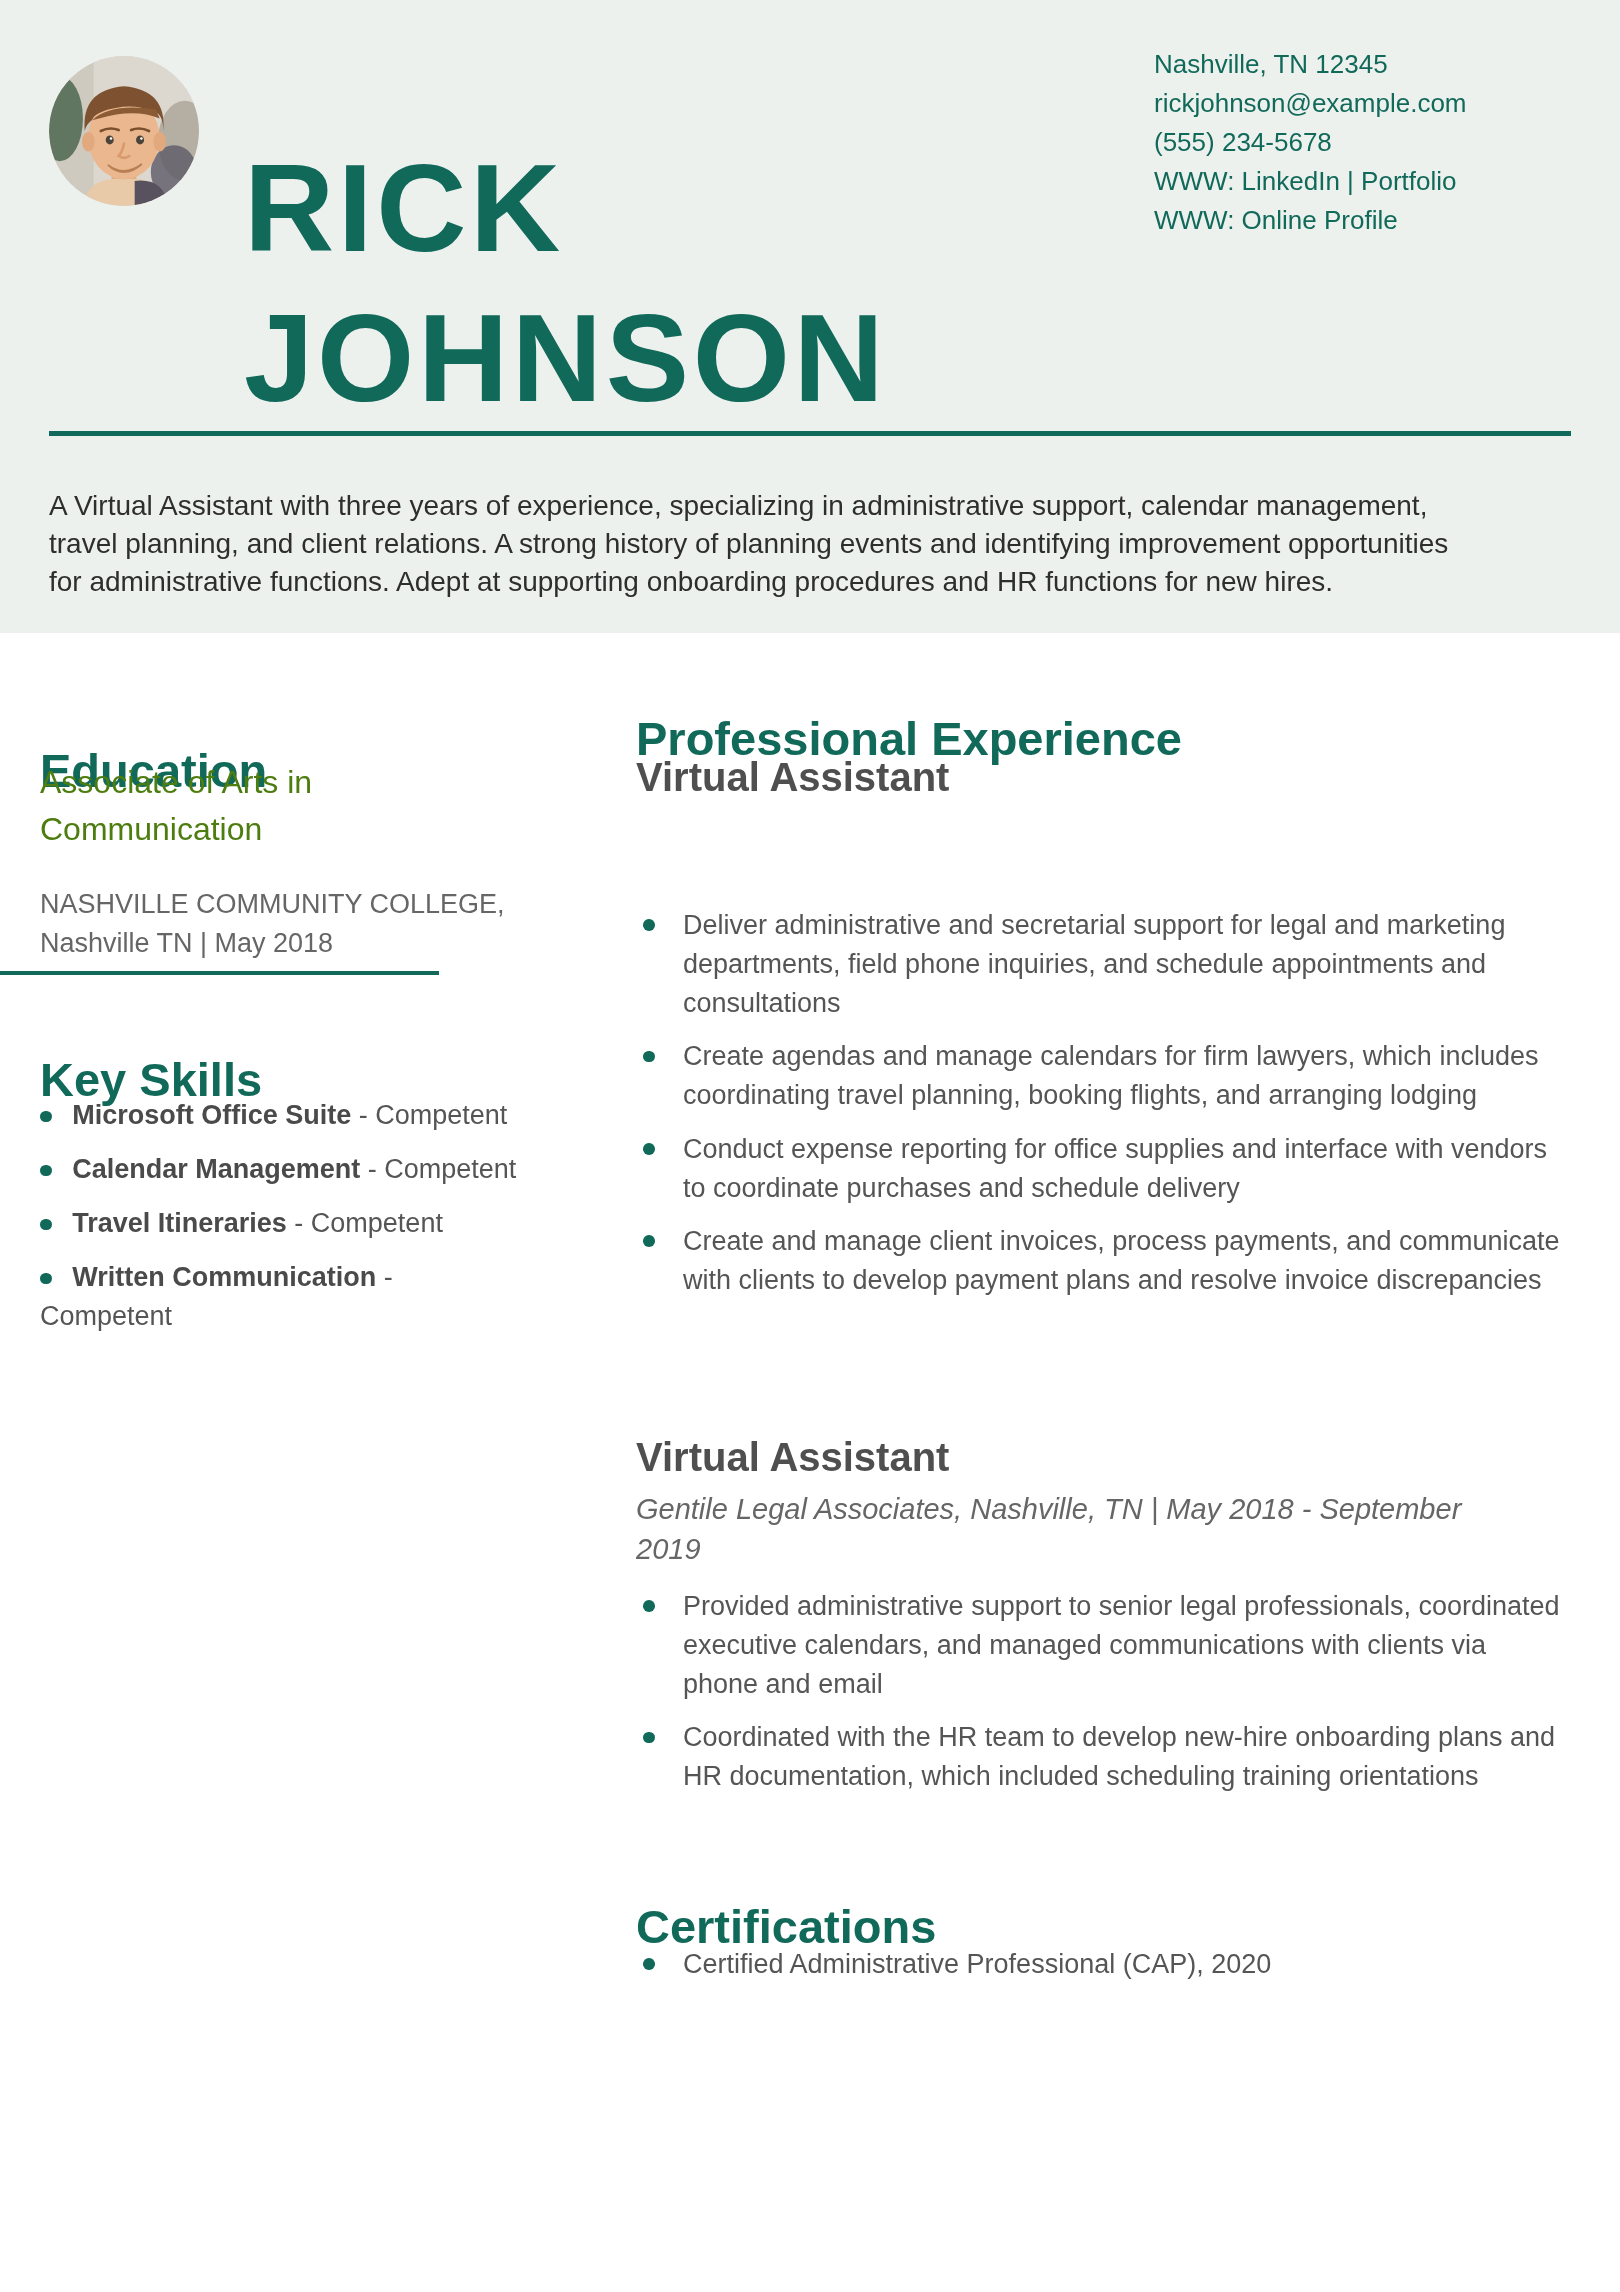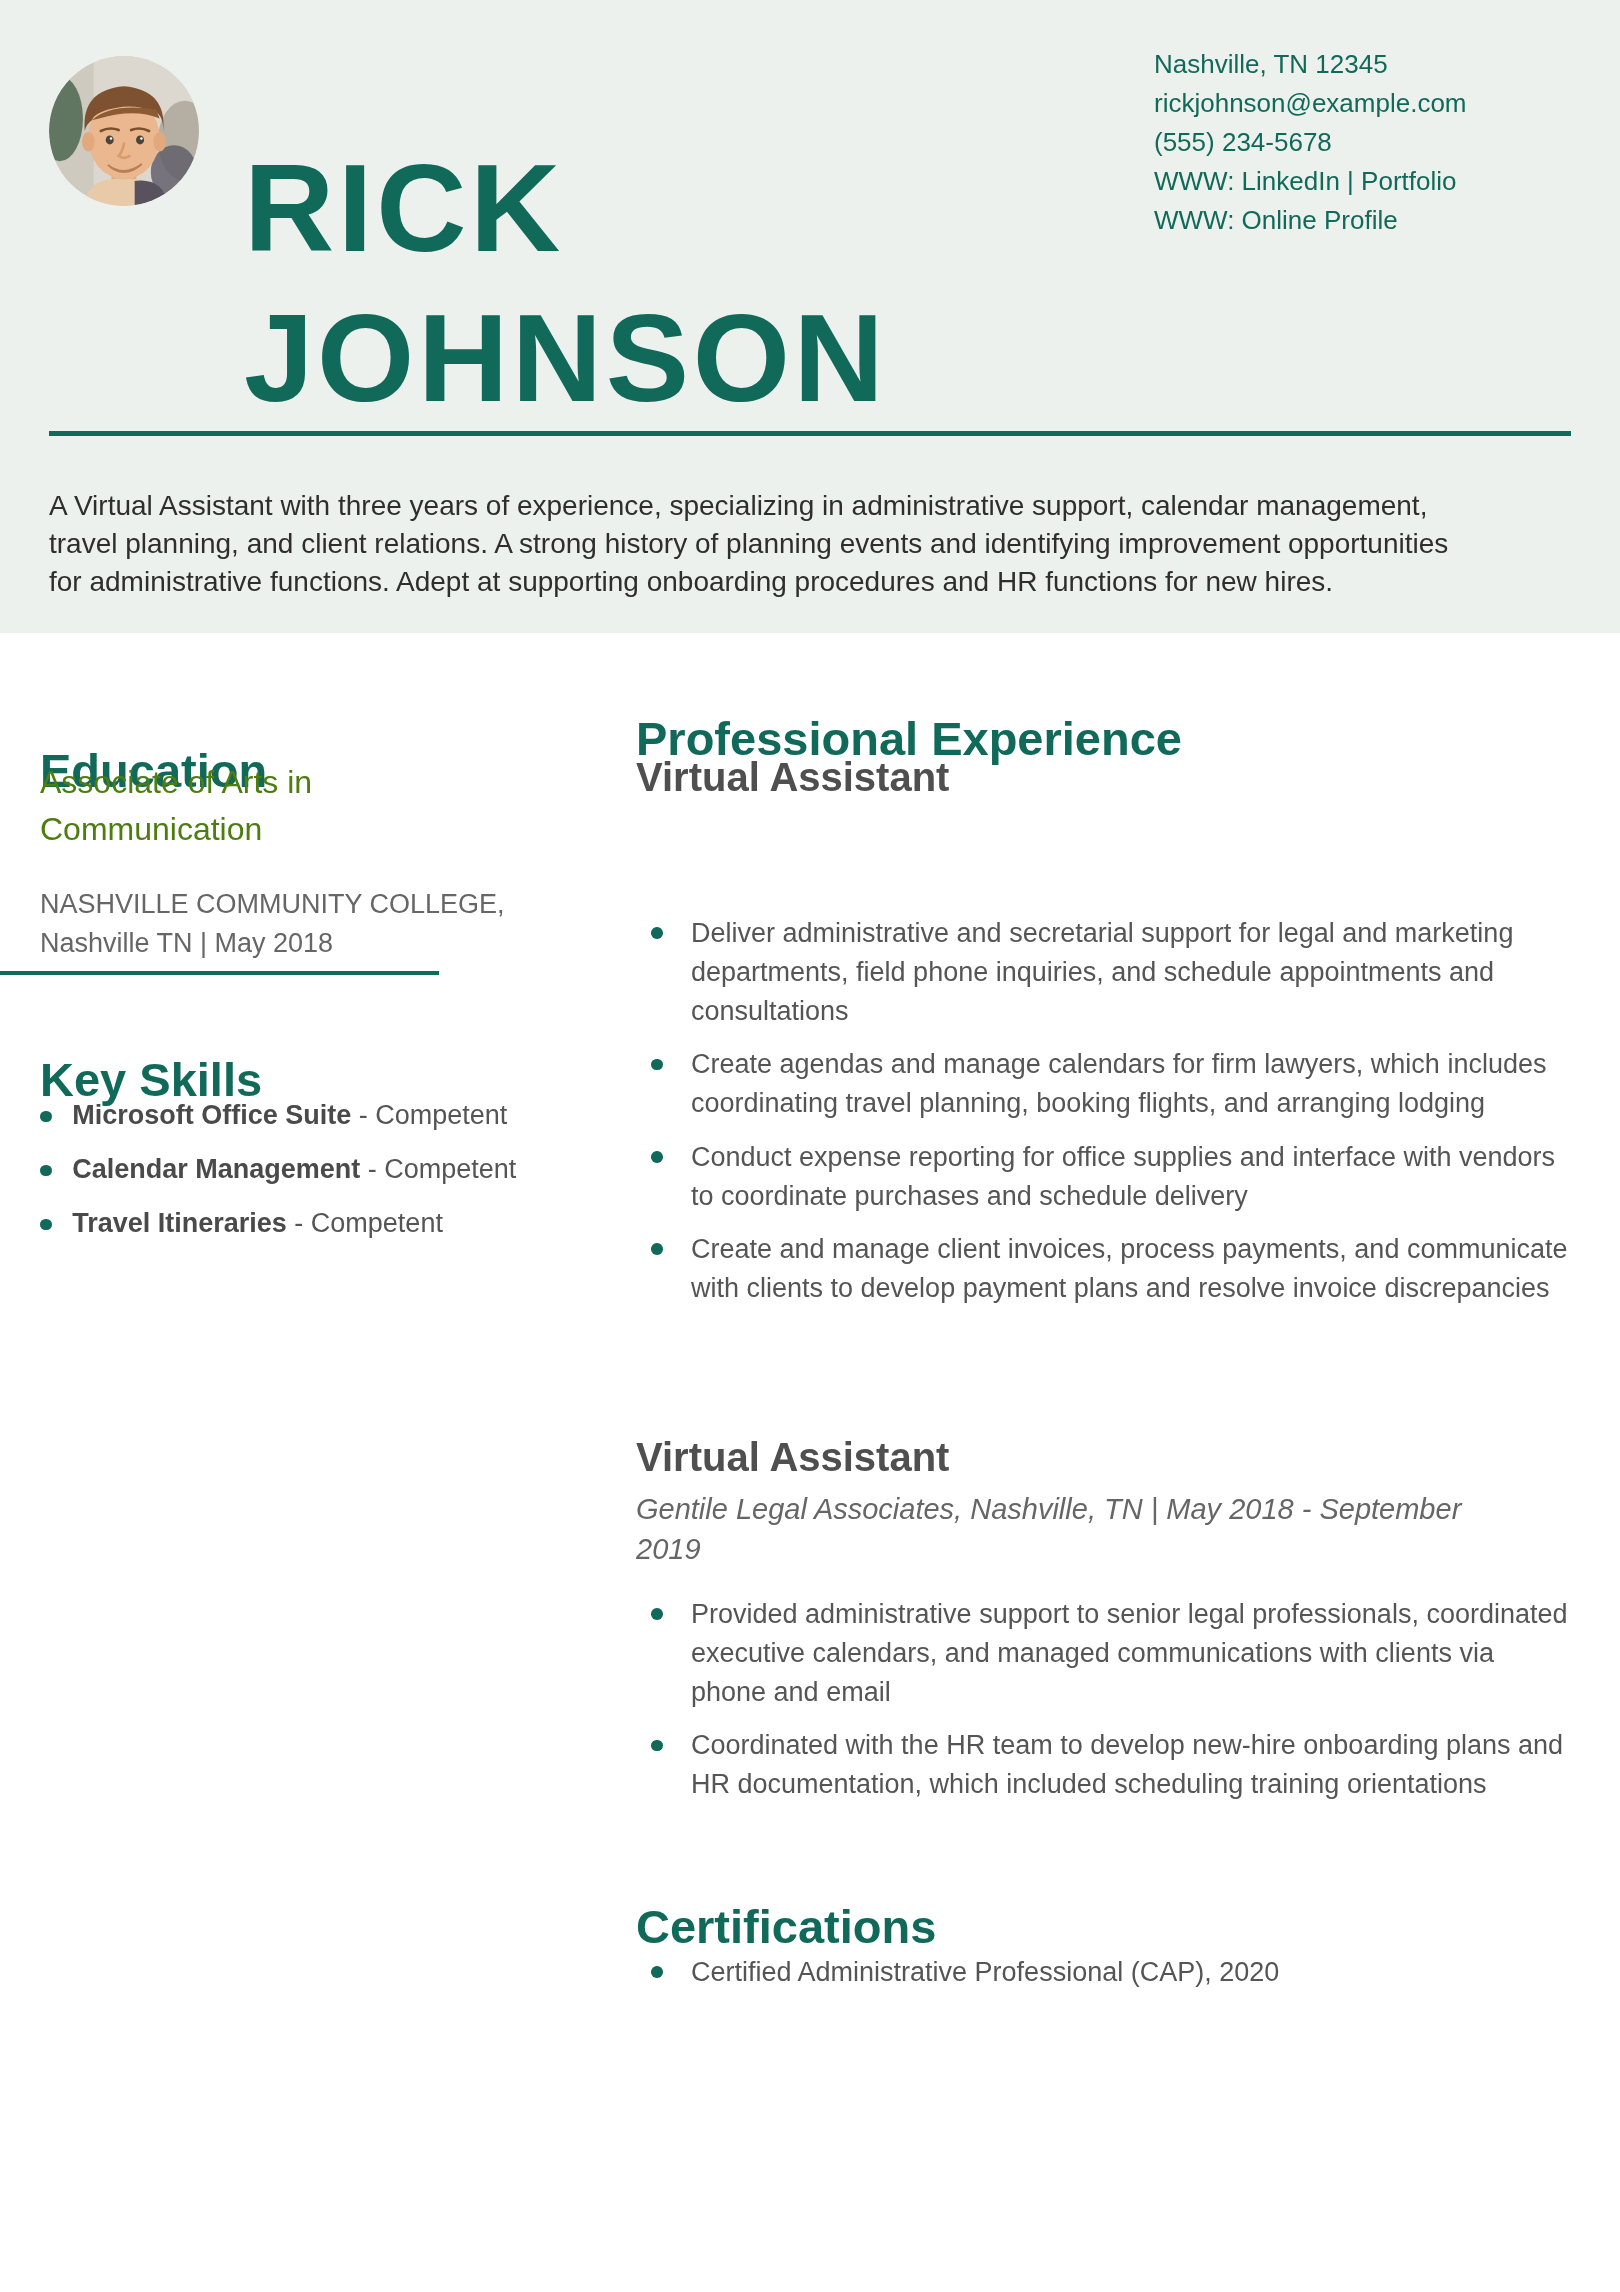--- a/index.html
+++ b/index.html
@@ -79,21 +79,21 @@
     position:absolute;left:636px;
     color:#4f4f4f;font-size:40px;font-weight:bold;line-height:41px;
     white-space:nowrap;
   }
   .job-meta{
     position:absolute;left:636px;max-width:860px;
     color:#666666;font-size:29px;font-style:italic;line-height:40px;
   }
   .bullet-list{
     position:absolute;left:636px;width:931px;
-    list-style:none;margin:8px;padding:0;
+    list-style:none;margin:0;padding:0;
     font-size:27px;line-height:39px;color:#555555;
   }
   .bullet-list li{position:relative;padding-left:47px;margin:0 0 14.3px 0;}
   .bullet-list li .dot{
     position:absolute;left:7.2px;top:13.4px;width:11.6px;height:11.6px;
     border-radius:50%;background:#11695a;
   }
   .job1-title{top:757px;}
   .job1-meta{top:809px;}
   .job1-bullets{top:906px;}
@@ -178,20 +178,23 @@
   <ul class="skills-list">
     <li>
       <span class="skill-dot"></span><span class="skill-name">Microsoft Office Suite</span><span> - </span><span>Competent</span>
     </li>
     <li>
       <span class="skill-dot"></span><span class="skill-name">Calendar Management</span><span> - </span><span>Competent</span>
     </li>
     <li>
       <span class="skill-dot"></span><span class="skill-name">Travel Itineraries</span><span> - </span><span>Competent</span>
     </li>
+    <li class="wrap">
+      <span class="skill-dot"></span><span class="skill-name">Written Communication</span><span> - </span><span>Competent</span>
+    </li>
   </ul>
 
   <h2 class="section-heading exp-heading">Professional Experience</h2>
 
   <div class="job-title job1-title">Virtual Assistant</div>
   <ul class="bullet-list job1-bullets">
     <li><span class="dot"></span><span>Deliver administrative and secretarial support for legal and marketing departments, field phone inquiries, and schedule appointments and consultations</span></li>
     <li><span class="dot"></span><span>Create agendas and manage calendars for firm lawyers, which includes coordinating travel planning, booking flights, and arranging lodging</span></li>
     <li><span class="dot"></span><span>Conduct expense reporting for office supplies and interface with vendors to coordinate purchases and schedule delivery</span></li>
     <li><span class="dot"></span><span>Create and manage client invoices, process payments, and communicate with clients to develop payment plans and resolve invoice discrepancies</span></li>

